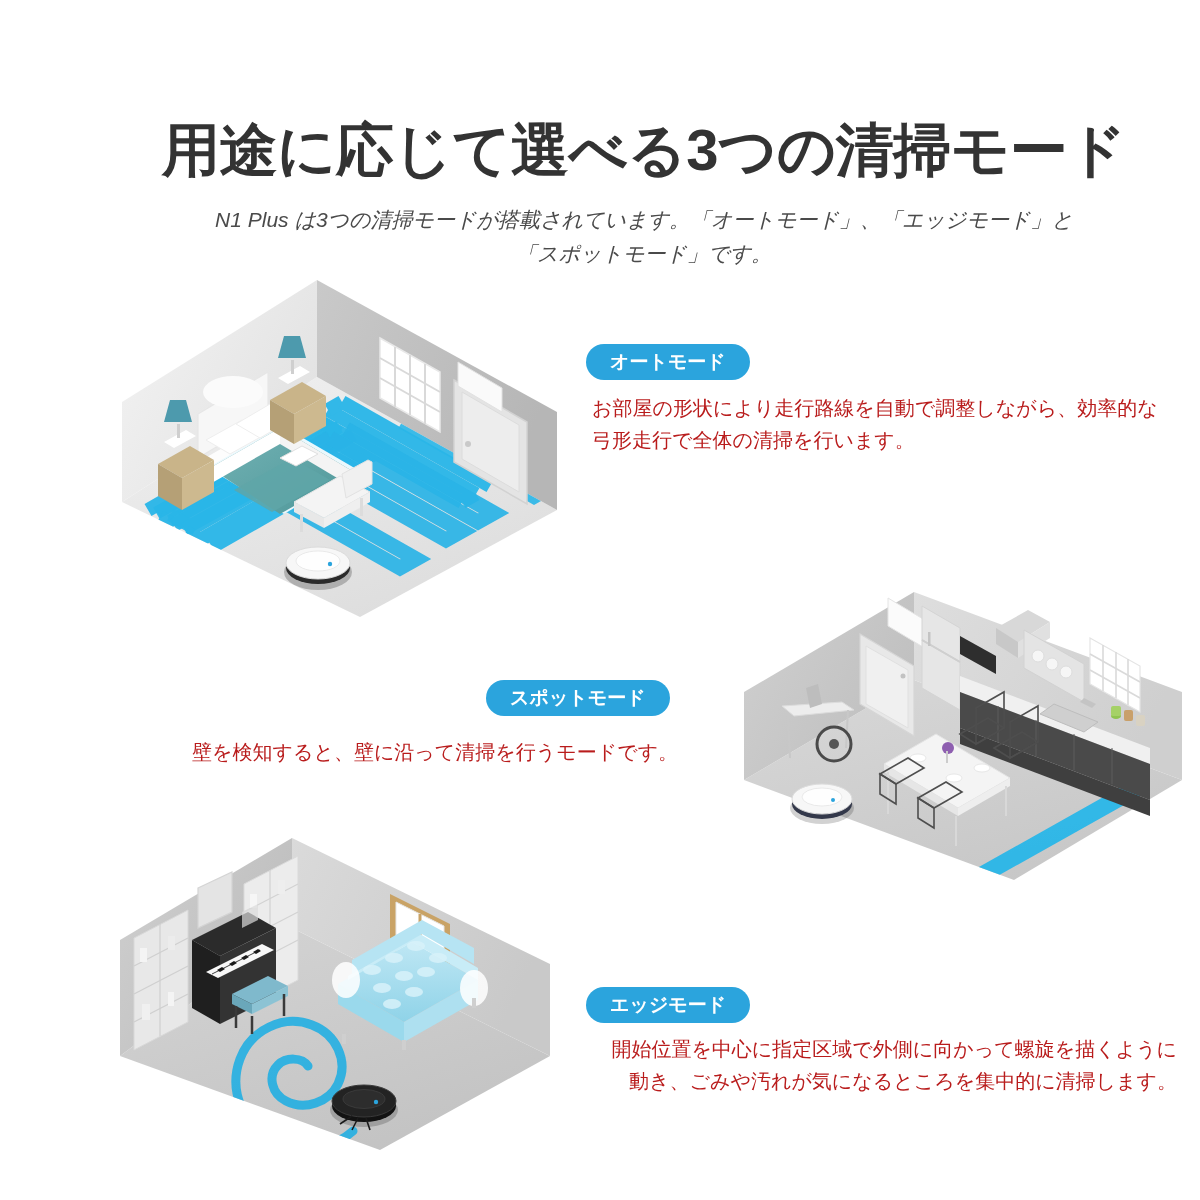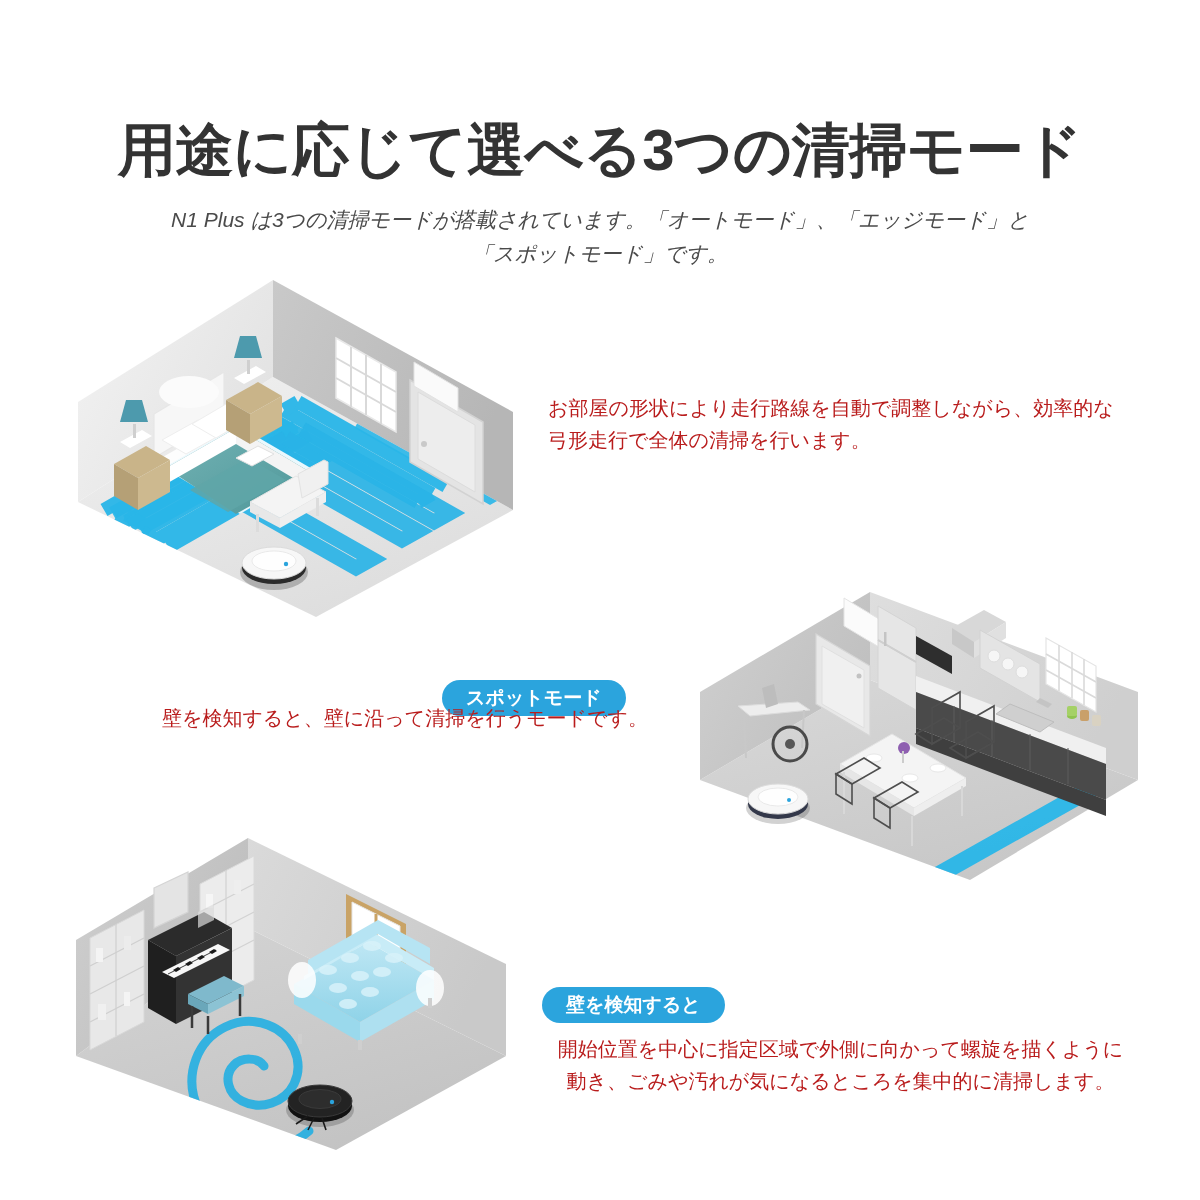--- a/index.html
+++ b/index.html
@@ -13,20 +13,21 @@
     font-family: "Liberation Sans", "DejaVu Sans", sans-serif;
     color: #3a3a3a;
     overflow: hidden;
     position: relative;
   }
 
   .page {
     position: relative;
     width: 1040px;
     height: 1200px;
+    margin-left: 44px;
   }
 
   
   .page-title {
     position: absolute;
     left: 0;
     top: 78px;
     width: 1200px;
     text-align: center;
     font-size: 58px;
@@ -67,24 +68,24 @@
     position: absolute;
     font-size: 20px;
     line-height: 1.62;
     color: #b91c1c;
   }
 
   .badge-auto { left: 542px; top: 344px; }
   .desc-auto  { left: 548px; top: 392px; width: 580px; text-align: left; }
 
   .badge-edge { left: 442px; top: 680px; }
-  .desc-edge  { left: 148px; top: 702px; width: 500px; text-align: right; }
+  .desc-edge  { left: 148px; top: 736px; width: 500px; text-align: left; }
 
   .badge-spot { left: 542px; top: 987px; }
-  .desc-spot  { left: 548px; top: 1033px; width: 585px; text-align: center; }
+  .desc-spot  { left: 548px; top: 1033px; width: 585px; text-align: right; }
 
   
   .scene {
     position: absolute;
   }
   .scene svg { display: block; }
 
   .scene-bedroom { left: 58px;  top: 252px; }
   .scene-kitchen { left: 688px; top: 588px; }
   .scene-living  { left: 58px;  top: 828px; }
@@ -235,20 +236,21 @@
       <g>
         <ellipse cx="216" cy="320" rx="34" ry="18" fill="#1d1d1d" opacity="0.25"></ellipse>
         <ellipse cx="216" cy="316" rx="32" ry="16" fill="#2b2b2b"></ellipse>
         <ellipse cx="216" cy="311" rx="32" ry="16" fill="#f7f7f7" stroke="#dcdcdc" stroke-width="1"></ellipse>
         <ellipse cx="216" cy="309" rx="22" ry="10" fill="#fefefe" stroke="#e4e4e4" stroke-width="0.8"></ellipse>
         <circle cx="228" cy="312" r="2.2" fill="#2ba4dd"></circle>
       </g>
     </svg>
   </div>
 
+  <div class="badge badge-auto">オートモード</div>
   <div class="desc desc-auto">お部屋の形状により走行路線を自動で調整しながら、効率的な弓形走行で全体の清掃を行います。</div>
 
   <div class="scene scene-kitchen">
     <svg width="462" height="292" viewBox="0 0 462 292">
       <defs>
         <linearGradient id="leftWallB" x1="0" y1="0" x2="1" y2="0.6">
           <stop offset="0" stop-color="#d0d0d0"></stop>
           <stop offset="1" stop-color="#bfbfbf"></stop>
         </linearGradient>
         <linearGradient id="rightWallB" x1="0" y1="0" x2="1" y2="0.4">
@@ -528,16 +530,16 @@
 
         <g stroke="#1a1a1a" stroke-width="1.6">
           <line x1="250" y1="288" x2="238" y2="296"></line>
           <line x1="256" y1="290" x2="250" y2="302"></line>
           <line x1="264" y1="290" x2="268" y2="302"></line>
         </g>
       </g>
     </svg>
   </div>
 
-  <div class="badge badge-spot">壁を検知すると</div>
+  <div class="badge badge-spot">エッジモード</div>
   <div class="desc desc-spot">開始位置を中心に指定区域で外側に向かって螺旋を描くように動き、ごみや汚れが気になるところを集中的に清掃します。</div>
 
 </div>
 
 </body></html>

